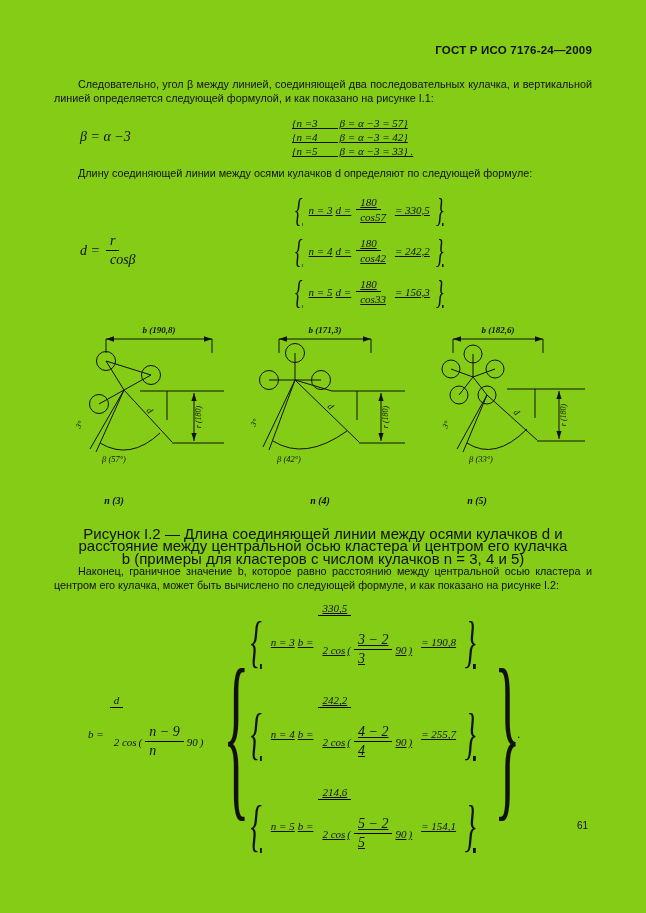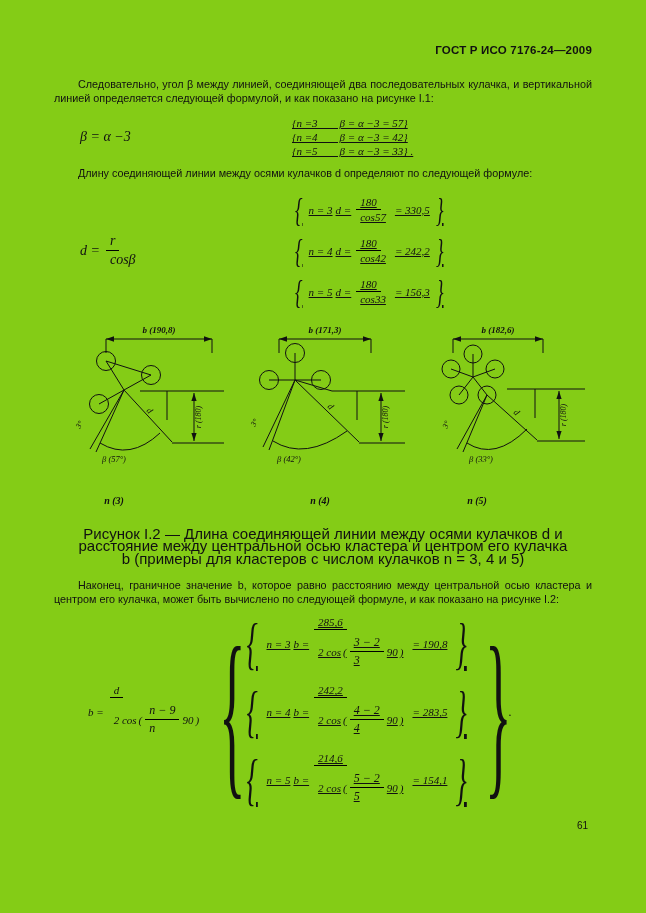--- a/index.html
+++ b/index.html
@@ -13,28 +13,28 @@
   .formula-row { display:flex; align-items:center; margin:12px 0 10px 0; }
   .f-lhs { margin-left:26px; width:212px; font-size:14px; display:flex; align-items:center; gap:4px; flex-shrink:0; }
   .f-cases { display:flex; flex-direction:column; gap:2px;text-decoration:underline; }
   .f-cases.spread { gap:7px; }
   .case-line { white-space:pre; font-size:11px; }
   .case-row { display:flex; align-items:center; font-size:11px; gap:3px; }
   .case-head { white-space:pre; margin-right:0; }
   .frac { display:inline-flex; flex-direction:column; align-items:flex-start; vertical-align:middle; margin:0 2px; }
   .frac .num { border-bottom:1px solid #000; padding:0 4px 1px 4px; display:inline-flex; align-items:center; gap:2px; justify-content:center; }
   .frac .den { padding:1px 4px 0 4px; display:inline-flex; align-items:center; gap:2px; justify-content:center; }
-  .frac.inner { font-size:12px; margin:4px 1px; }
+  .frac.inner { font-size:14px; margin:15px 1px; }
   .brace-m, .brace-l, .brace-xl { font-family:"Liberation Serif",serif; font-weight:300; display:inline-block; transform-origin:center; }
   .brace-m { font-size:34px; transform:scaleX(0.55); line-height:1; }
   .brace-l { font-size:56px; transform:scaleX(0.5); line-height:1; }
   .brace-xl { font-size:185px; transform:scaleX(0.30); line-height:0.92; width:34px; text-align:center; }
   .figure-row { display:flex; justify-content:space-between; margin-top:8px; }
   .caption { font-size:15px; line-height:12.5px; text-align:center; margin-top:14px; padding:0 22px; }
-  .para-b { margin-top:14px; }
+  .para-b { }
   .formula-b-row { display:flex; align-items:center; margin:10px 0 0 34px; }
   .formula-b-row .f-lhs-b { font-size:11px; display:flex; align-items:center; gap:4px; margin-right:2px; }
   .period-end { font-size:12px; margin-left:2px; }
   .page-number { position:absolute; right:58px; top:820px; font-size:10px; }
   svg text { font-family:"Liberation Serif",serif; font-style:italic; fill:#111; }
   svg { display:block; }
 </style>
 </head>
 <body>
 
@@ -233,21 +233,21 @@
       </span>
     </div>
     <div class="brace-xl">{</div>
     <div class="f-cases" style="gap:12px">
 
       <div class="case-row serif-it">
         <span class="brace-l">{</span>
         <span class="case-head">n = 3</span>
         <span>b =</span>
         <span class="frac">
-          <span class="num">285,6</span>
+          <span class="num">330,5</span>
           <span class="den">
             <span>2 cos</span>
             <span>(</span>
             <span class="frac inner">
               <span class="num">3 − 2</span>
               <span class="den">3</span>
             </span>
             <span>90</span>
             <span>)</span>
           </span>
@@ -266,21 +266,21 @@
             <span>2 cos</span>
             <span>(</span>
             <span class="frac inner">
               <span class="num">4 − 2</span>
               <span class="den">4</span>
             </span>
             <span>90</span>
             <span>)</span>
           </span>
         </span>
-        <span>= 283,5</span>
+        <span>= 255,7</span>
         <span class="brace-l">}</span>
       </div>
 
       <div class="case-row serif-it">
         <span class="brace-l">{</span>
         <span class="case-head">n = 5</span>
         <span>b =</span>
         <span class="frac">
           <span class="num">214,6</span>
           <span class="den">

